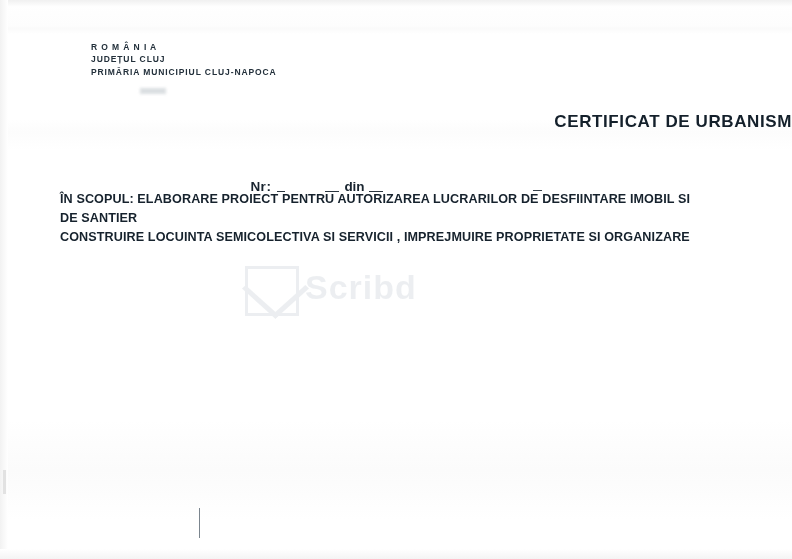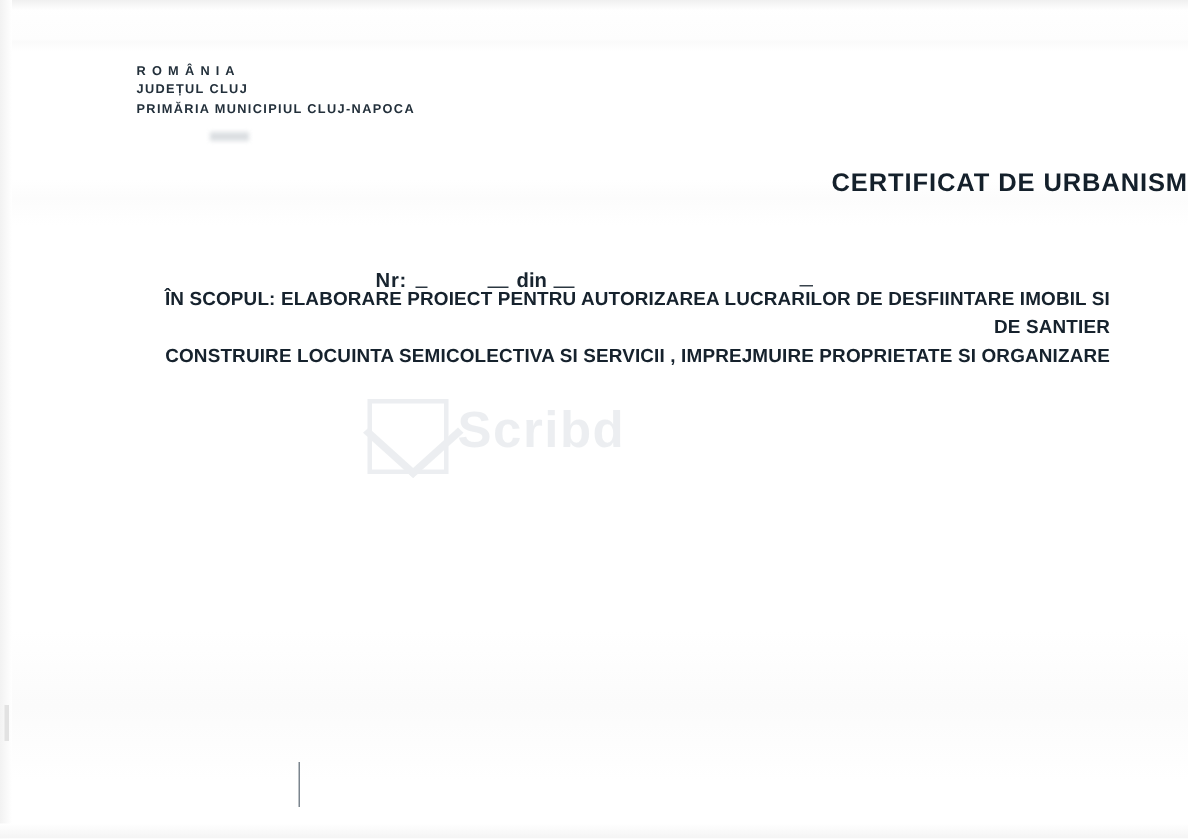--- a/index.html
+++ b/index.html
@@ -133,21 +133,21 @@
     margin: 0 0 3px 150px;
     height: 8px;
     vertical-align: bottom;
   }
 
   .scop-block {
     position: absolute;
     left: 60px;
     right: 52px;
     top: 190px;
-    text-align: right;
+    text-align: left;
     font-size: 12.6px;
     font-weight: bold;
     line-height: 1.52;
     color: #16222d;
     letter-spacing: 0.1px;
   }
 
   
   .watermark {
     position: absolute;

